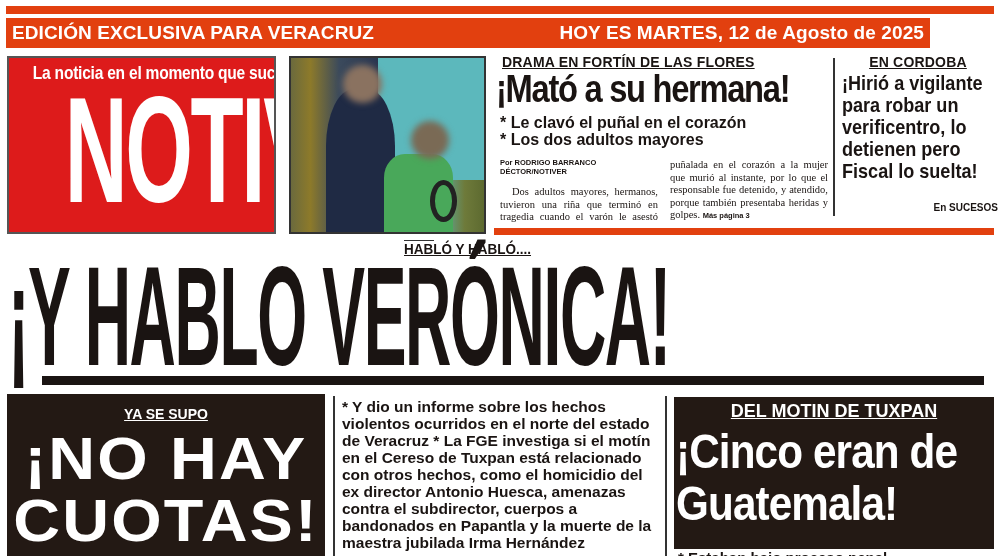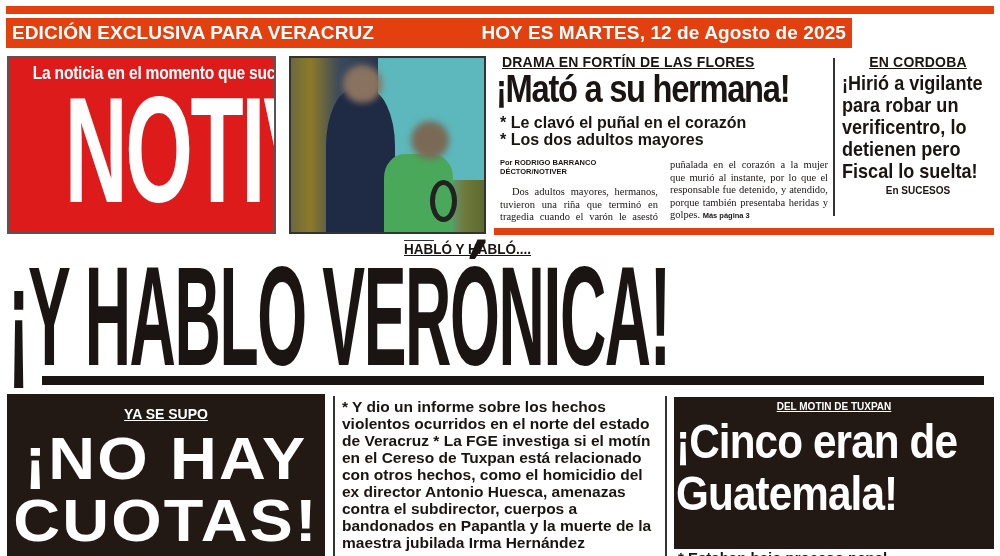--- a/index.html
+++ b/index.html
@@ -3,21 +3,21 @@
 <meta charset="utf-8">
 <style>
   * { box-sizing: border-box; margin: 0; padding: 0; }
   html, body { width: 1000px; height: 556px; overflow: hidden; background: #ffffff; }
   body { position: relative; font-family: "Liberation Sans", sans-serif; color: #1a1412; }
 
   .abs { position: absolute; }
 
   
   .top-thin { left: 6px; top: 6px; width: 988px; height: 8px; background: #e2400f; }
-  .top-band { left: 6px; top: 18px; width: 846px; height: 30px; background: #e2400f;
+  .top-band { left: 6px; top: 18px; width: 924px; height: 30px; background: #e2400f;
     display: flex; justify-content: space-between; align-items: center; padding: 0 6px; }
   .top-band span { color: #ffffff; font-weight: bold; font-size: 19px; letter-spacing: 0.1px; }
 
   
   .logo { left: 7px; top: 56px; width: 269px; height: 178px; background: #dd1b1b;
     border: 2px solid #555; overflow: hidden; text-align: center; }
   .logo .tag { color: #fff; font-weight: bold; font-size: 19px; margin-top: 4px;
     transform: scaleX(0.82); transform-origin: center; white-space: nowrap; letter-spacing: -0.3px; }
   .logo .name { color: #fff; font-weight: bold; font-size: 150px; line-height: 136px;
     transform: scaleX(0.58); transform-origin: center; white-space: nowrap; letter-spacing: -4px; margin-top: -2px; }
@@ -45,21 +45,21 @@
   .drama .body1 { text-indent: 12px; }
   .drama .more { font-family: "Liberation Sans", sans-serif; font-weight: bold; font-size: 7.5px; }
 
   
   .vdiv { left: 833px; top: 58px; width: 2px; height: 158px; background: #333; }
 
   .cordoba { left: 838px; top: 54px; width: 160px; height: 170px; text-align: center; }
   .cordoba .kicker { font-weight: bold; font-size: 14px; text-decoration: underline; letter-spacing: 0.2px; }
   .cordoba .headline { text-align: left; font-weight: bold; font-size: 21px; line-height: 22px; margin-left: 4px;
     transform: scaleX(0.86); transform-origin: left; white-space: nowrap; margin-top: 2px; }
-  .cordoba .ref { font-weight: bold; font-size: 10px; margin-top: 3px; }
+  .cordoba .ref { font-weight: bold; font-size: 10px; margin-top: 20px; text-align: right; }
 
   
   .sep-orange { left: 494px; top: 228px; width: 500px; height: 7px; background: #e2400f; }
 
   
   .kicker-main { left: 404px; top: 240px; font-weight: bold; font-size: 15px; text-decoration: underline;
     transform: scaleX(0.9); transform-origin: left; white-space: nowrap; }
   .kicker-main-bar { left: 404px; top: 240px; width: 30px; height: 1px; background: #333; }
   .mega { left: 8px; top: 250px; width: 984px; height: 130px; font-weight: bold; font-size: 138px; line-height: 130px;
     white-space: nowrap; transform: scaleX(0.465) scaleY(1.02); transform-origin: left top; letter-spacing: -3px; color: #1a1412; }
@@ -70,21 +70,21 @@
   .box-left .kicker { color: #fff; font-weight: bold; font-size: 14px; text-decoration: underline; margin-top: 12px; }
   .box-left .headline { color: #fff; font-weight: bold; font-size: 60px; line-height: 62px; margin-top: 6px;
     font-family: "Liberation Sans", sans-serif; letter-spacing: 2px; transform: scaleX(1.08); transform-origin: center; }
 
   .vdiv-2 { left: 333px; top: 396px; width: 2px; height: 160px; background: #333; }
   .vdiv-3 { left: 665px; top: 396px; width: 2px; height: 160px; background: #333; }
 
   .middle-text { left: 342px; top: 398px; width: 318px; font-weight: bold; font-size: 15.5px; line-height: 17px; }
 
   .box-right { left: 674px; top: 397px; width: 320px; height: 152px; background: #231914; text-align: center; }
-  .box-right .kicker { color: #fff; font-weight: bold; font-size: 10px; text-decoration: underline; margin-top: 4px; }
+  .box-right .kicker { color: #fff; font-weight: bold; font-size: 18px; text-decoration: underline; margin-top: 4px; }
   .box-right .headline { color: #fff; font-weight: bold; font-size: 48px; line-height: 52px; text-align: left;
     margin-left: 2px; margin-top: 4px; transform: scaleX(0.88); transform-origin: left; white-space: nowrap; letter-spacing: -1px; }
   .right-sub { left: 678px; top: 549px; font-weight: bold; font-size: 15px; line-height: 17px; white-space: nowrap; }
 </style>
 </head>
 <body>
 
 <div class="abs top-thin"></div>
 <div class="abs top-band">
   <span>EDICIÓN EXCLUSIVA PARA VERACRUZ</span>

